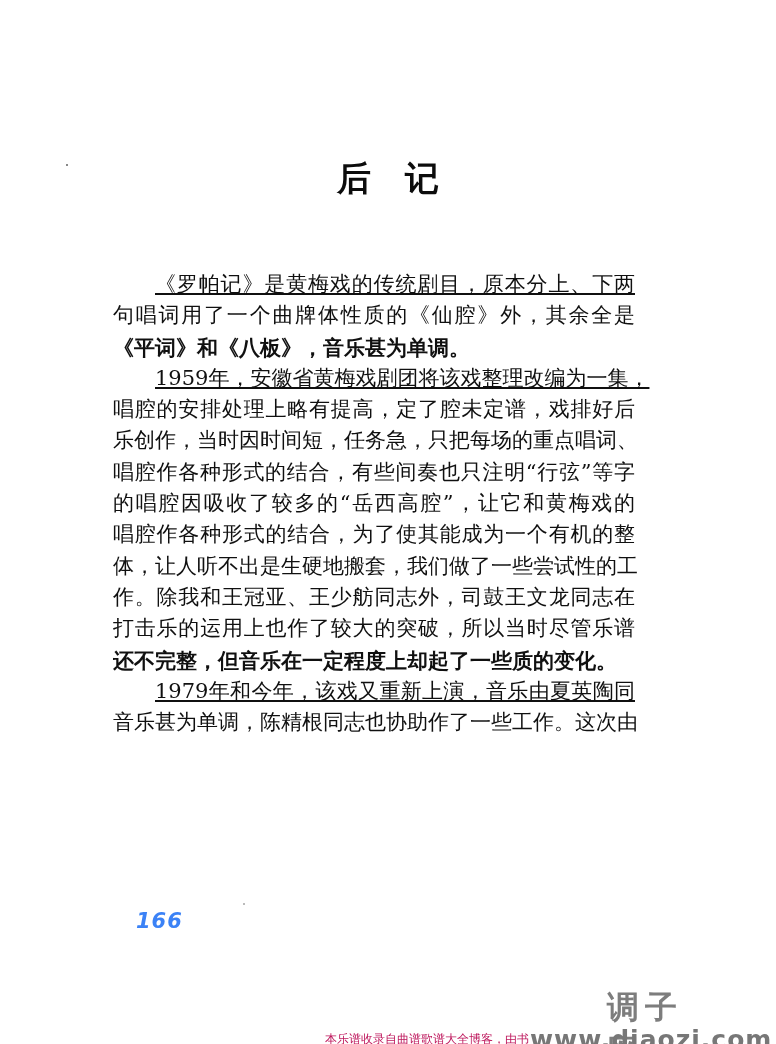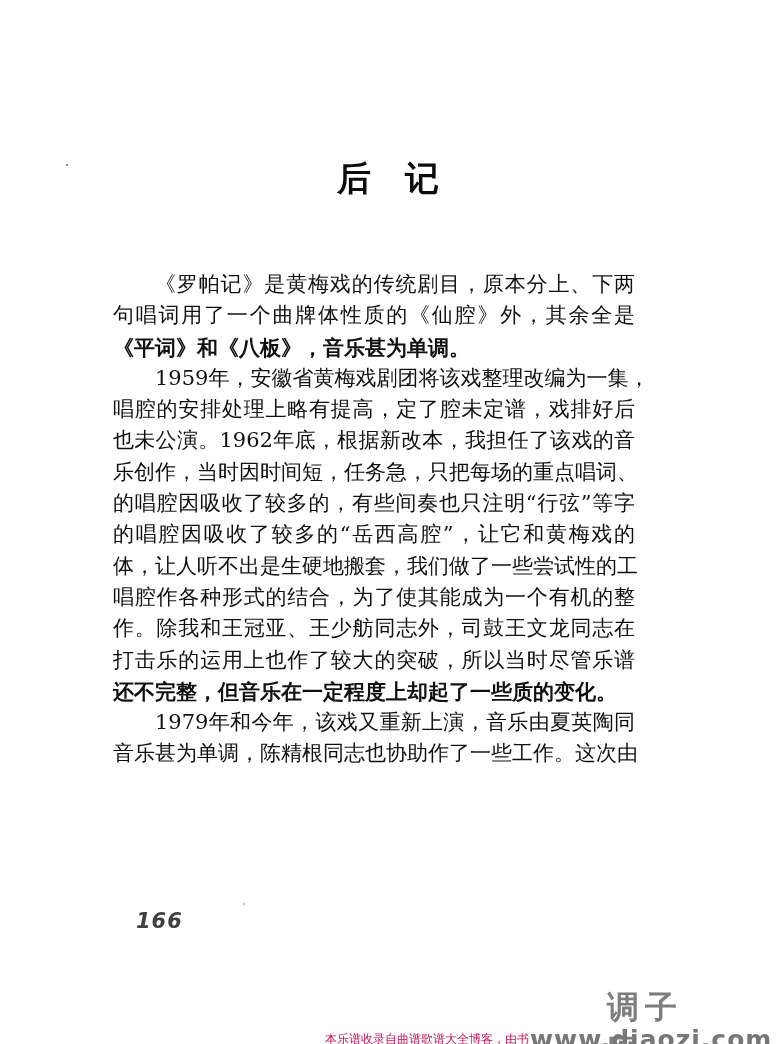--- a/index.html
+++ b/index.html
@@ -49,34 +49,35 @@
     font-size: 21px;
     white-space: nowrap;
     overflow: visible;
     text-align: justify;
     text-align-last: justify;
     font-family: "DejaVu Serif", "Liberation Serif", serif;
     color: #101010;
   }
   .line.indent {
     padding-left: 42px;
+    text-decoration: underline;
   }
   .line.last {
     text-align-last: left;
     font-weight: bold;
   }
   .page-number {
     position: absolute;
     left: 136px;
     top: 893px;
     font-size: 21px;
     font-weight: bold;
     font-style: italic;
     font-family: "DejaVu Sans", "Liberation Sans", sans-serif;
-    color: #404040;
+    color: #3b82f6;
     letter-spacing: 1px;
   }
   .speck {
     position: absolute;
     width: 2px; height: 2px;
     background: #888;
   }
   .watermark-logo {
     position: absolute;
     left: 607px;
@@ -119,26 +120,25 @@
 
   <div class="speck" style="left:66px; top:148px;"></div>
   <div class="speck" style="left:243px; top:887px; background:#bbb;"></div>
 
   <div class="body-text">
     <div class="line indent">《罗帕记》是黄梅戏的传统剧目，原本分上、下两</div>
     <div class="line">句唱词用了一个曲牌体性质的《仙腔》外，其余全是</div>
     <div class="line last">《平词》和《八板》，音乐甚为单调。</div>
     <div class="line indent">1959年，安徽省黄梅戏剧团将该戏整理改编为一集，</div>
     <div class="line">唱腔的安排处理上略有提高，定了腔未定谱，戏排好后</div>
-    <div class="line">也未公演。1962年底，根据新改本，我担任了该戏的音</div>
     <div class="line">乐创作，当时因时间短，任务急，只把每场的重点唱词、</div>
-    <div class="line">的唱腔因吸收了较多的，有些间奏也只注明“行弦”等字</div>
+    <div class="line">唱腔作各种形式的结合，有些间奏也只注明“行弦”等字</div>
     <div class="line">的唱腔因吸收了较多的“岳西高腔”，让它和黄梅戏的</div>
+    <div class="line">唱腔作各种形式的结合，为了使其能成为一个有机的整</div>
     <div class="line">体，让人听不出是生硬地搬套，我们做了一些尝试性的工</div>
-    <div class="line">唱腔作各种形式的结合，为了使其能成为一个有机的整</div>
     <div class="line">作。除我和王冠亚、王少舫同志外，司鼓王文龙同志在</div>
     <div class="line">打击乐的运用上也作了较大的突破，所以当时尽管乐谱</div>
     <div class="line last">还不完整，但音乐在一定程度上却起了一些质的变化。</div>
     <div class="line indent">1979年和今年，该戏又重新上演，音乐由夏英陶同</div>
     <div class="line">音乐甚为单调，陈精根同志也协助作了一些工作。这次由</div>
   </div>
 
   <div class="page-number">166</div>
 
   <div class="watermark-logo">调子网</div>

